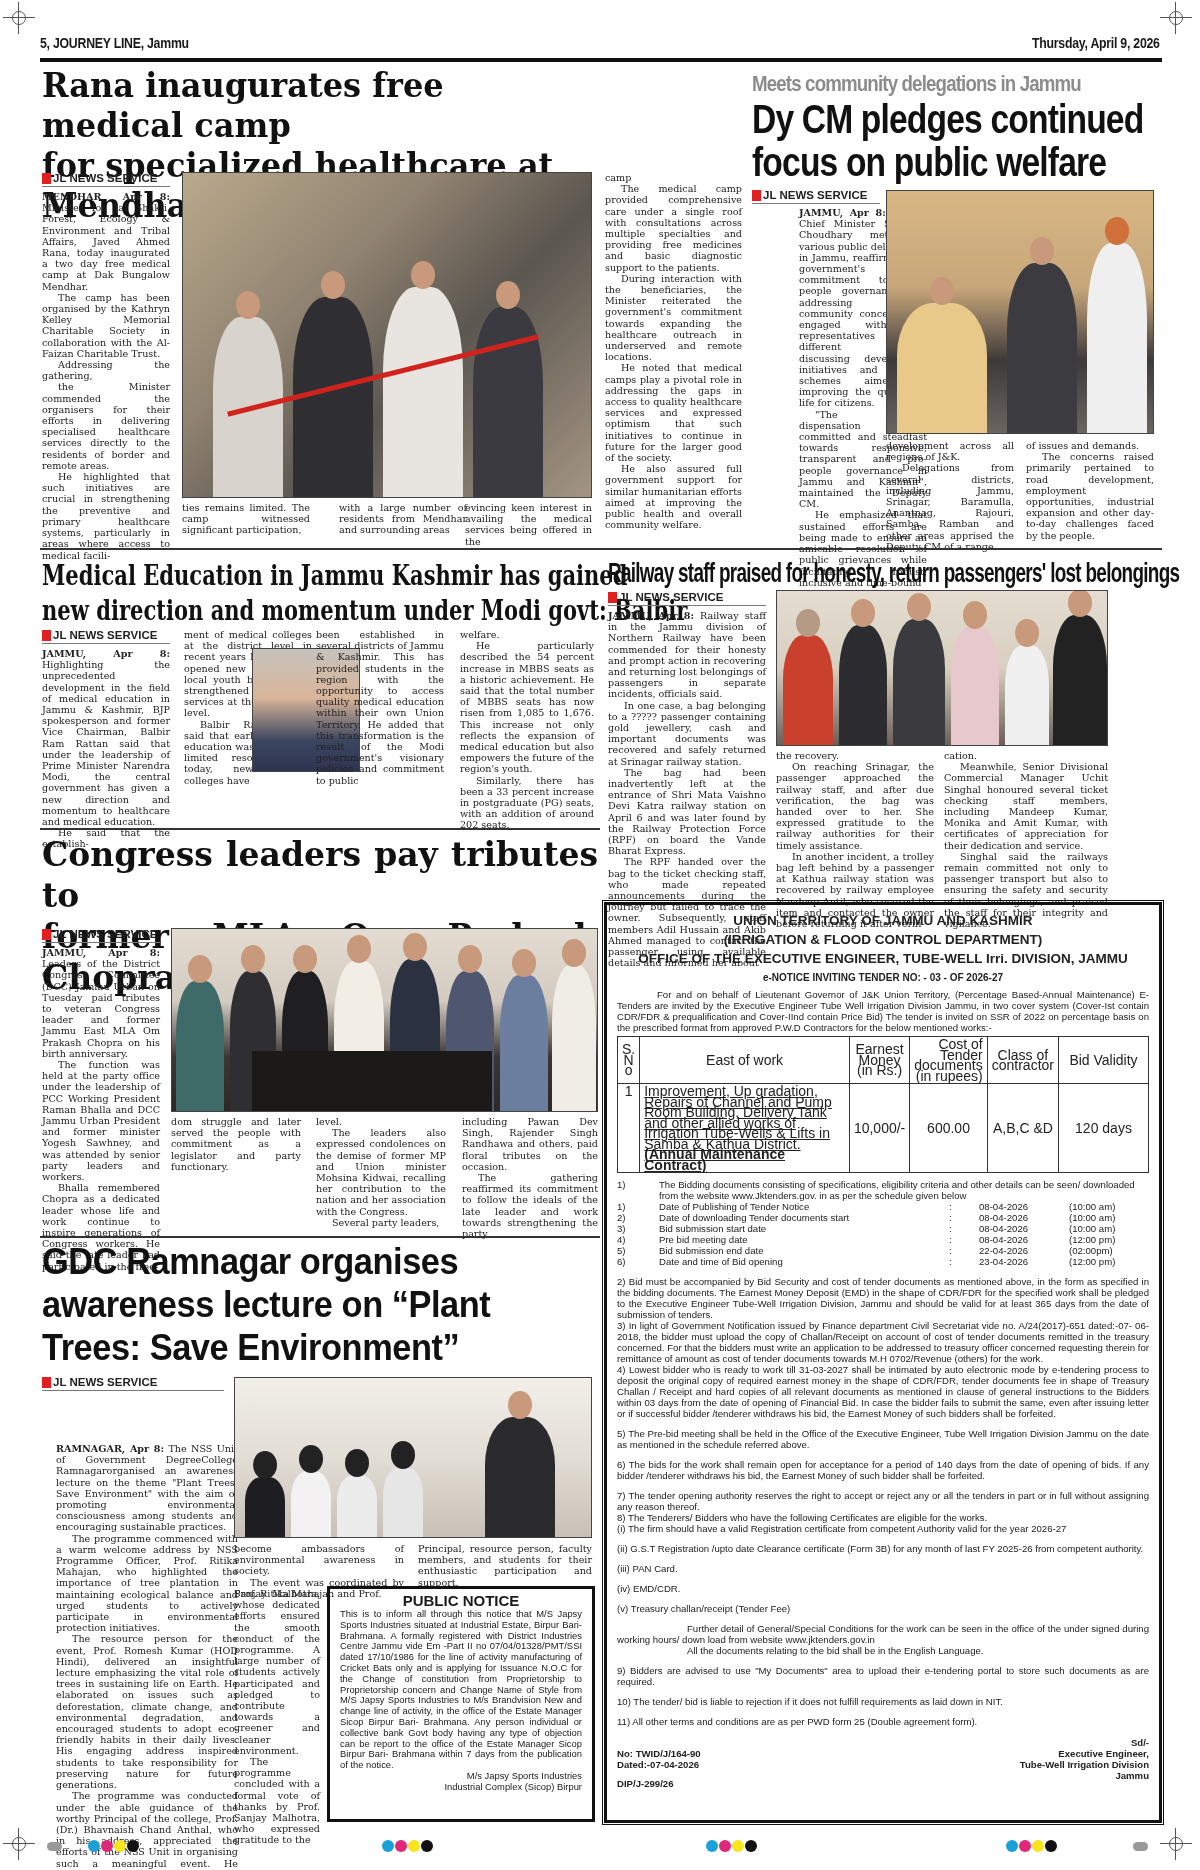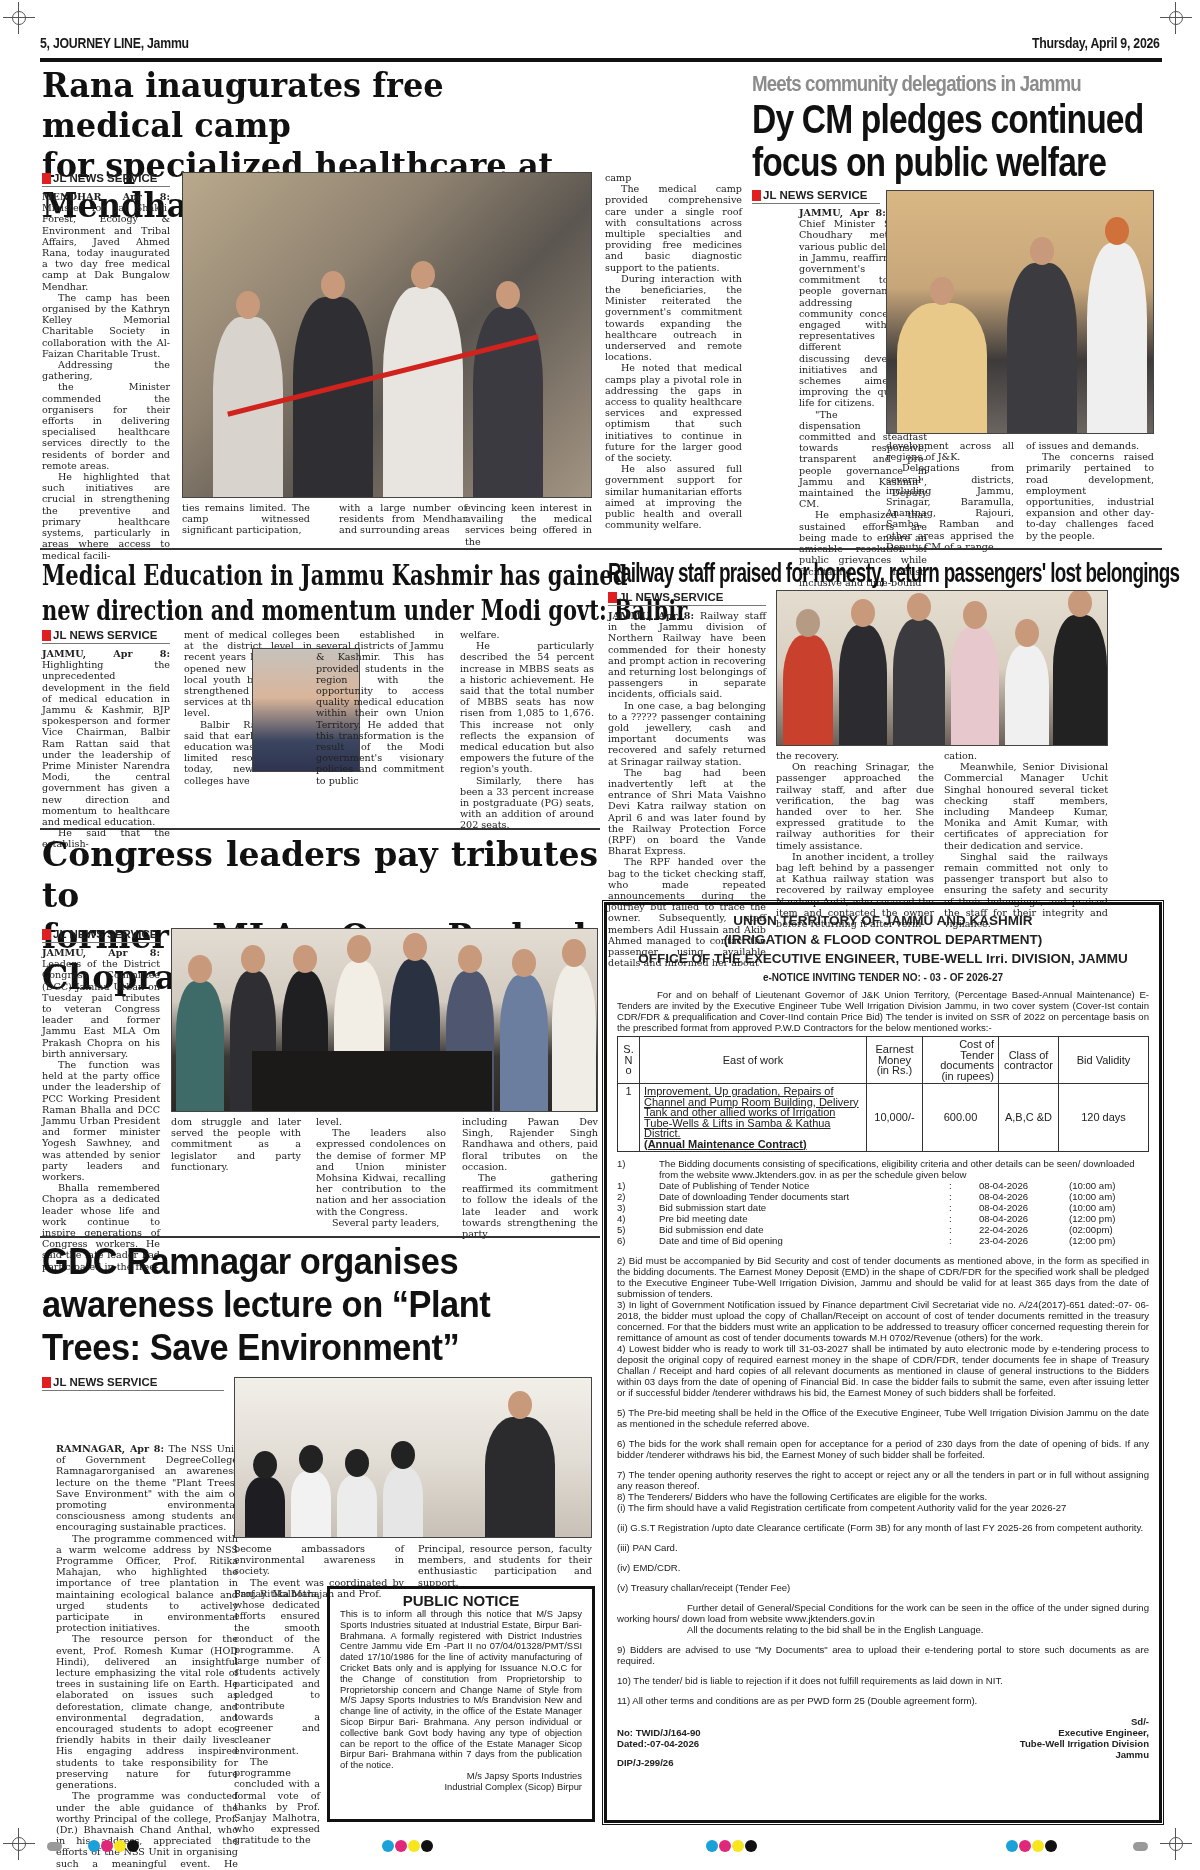--- a/index.html
+++ b/index.html
@@ -26,21 +26,21 @@
   .photo .figs { position: absolute; inset: 0; }
   .fig { position: absolute; bottom: 0; border-radius: 40% 40% 0 0; }
   .fig .hd { position: absolute; left: 50%; transform: translateX(-50%); top: -26px; width: 24px; height: 28px; background: #c8997a; border-radius: 50%; }
 
   .section-rule { height: 2px; background: #333; }
 
   .tender-box { border: 3px solid #111; outline: 1px solid #111; outline-offset: 1px; padding: 6px 10px; font-family: "Liberation Sans", sans-serif; font-size: 9.6px; line-height: 11px; color: #222; }
   .tender-box .t1 { text-align: center; font-weight: bold; font-size: 13.5px; line-height: 19px; }
   .tender-box .t2 { text-align: center; font-weight: bold; font-size: 10px; margin: 4px 0 6px; }
   .tender-box p { text-align: justify; }
-  .tender-box table { border-collapse: collapse; width: 100%; margin: 3px 0 6px; font-size: 11px; line-height: 10.5px; }
+  .tender-box table { border-collapse: collapse; width: 100%; margin: 3px 0 6px; font-size: 14px; line-height: 10.5px; }
   .tender-box td, .tender-box th { border: 1px solid #333; padding: 2px 4px; font-weight: normal; text-align: center; vertical-align: middle; }
   .tender-box td.work { text-align: left; text-decoration: underline; }
   .sched { display: grid; grid-template-columns: 42px 290px 30px 90px 1fr; }
   .gap { height: 9px; }
 
   .notice-box { border: 3px solid #111; padding: 4px 10px; font-family: "Liberation Sans", sans-serif; font-size: 9.4px; line-height: 10.8px; text-align: justify; }
   .notice-box .nt { text-align: center; font-weight: bold; font-size: 15px; line-height: 16px; }
 
   .reg { position: absolute; width: 32px; height: 32px; }
   .reg::before { content: ""; position: absolute; left: 15px; top: 0; width: 1px; height: 32px; background: #555; }
@@ -410,21 +410,21 @@
       </div>
     </div>
   <div id="clauses">
       <div class="gap"></div>
       <p>2) Bid must be accompanied by Bid Security and cost of tender documents as mentioned above, in the form as specified in the bidding documents. The Earnest Money Deposit (EMD) in the shape of CDR/FDR for the specified work shall be pledged to the Executive Engineer Tube-Well Irrigation Division, Jammu and should be valid for at least 365 days from the date of submission of tenders.</p>
       <p>3) In light of Government Notification issued by Finance department Civil Secretariat vide no. A/24(2017)-651 dated:-07- 06-2018, the bidder must upload the copy of Challan/Receipt on account of cost of tender documents remitted in the treasury concerned. For that the bidders must write an application to be addressed to treasury officer concerned requesting therein for remittance of amount as cost of tender documents towards M.H 0702/Revenue (others) for the work.</p>
       <p>4) Lowest bidder who is ready to work till 31-03-2027 shall be intimated by auto electronic mode by e-tendering process to deposit the original copy of required earnest money in the shape of CDR/FDR, tender documents fee in shape of Treasury Challan / Receipt and hard copies of all relevant documents as mentioned in clause of general instructions to the Bidders within 03 days from the date of opening of Financial Bid. In case the bidder fails to submit the same, even after issuing letter or if successful bidder /tenderer withdraws his bid, the Earnest Money of such bidders shall be forfeited.</p>
       <div class="gap"></div>
       <p>5) The Pre-bid meeting shall be held in the Office of the Executive Engineer, Tube Well Irrigation Division Jammu on the date as mentioned in the schedule referred above.</p>
       <div class="gap"></div>
-      <p>6) The bids for the work shall remain open for acceptance for a period of 230 days from the date of opening of bids. If any bidder /tenderer withdraws his bid, the Earnest Money of such bidder shall be forfeited.</p>
+      <p>6) The bids for the work shall remain open for acceptance for a period of 140 days from the date of opening of bids. If any bidder /tenderer withdraws his bid, the Earnest Money of such bidder shall be forfeited.</p>
       <div class="gap"></div>
       <p>7) The tender opening authority reserves the right to accept or reject any or all the tenders in part or in full without assigning any reason thereof.</p>
       <p>8) The Tenderers/ Bidders who have the following Certificates are eligible for the works.</p>
       <p> (i) The firm should have a valid Registration certificate from competent Authority valid for the year 2026-27</p>
       <div class="gap"></div>
       <p>(ii) G.S.T Registration /upto date Clearance certificate (Form 3B) for any month of last FY 2025-26 from competent authority.</p>
       <div class="gap"></div>
       <p>(iii) PAN Card.</p>
       <div class="gap"></div>
       <p>(iv) EMD/CDR.</p>

